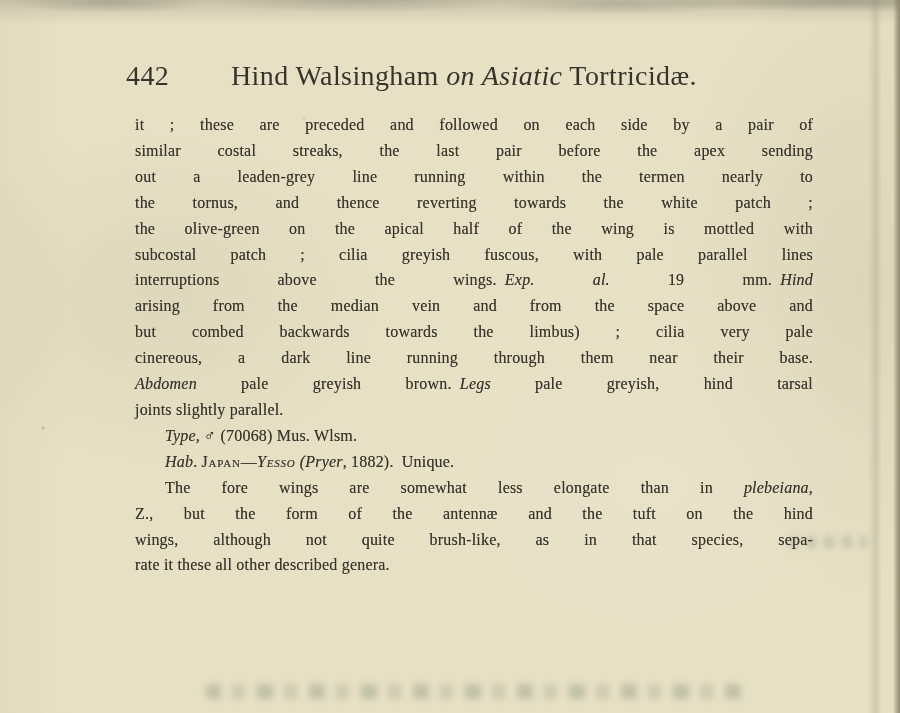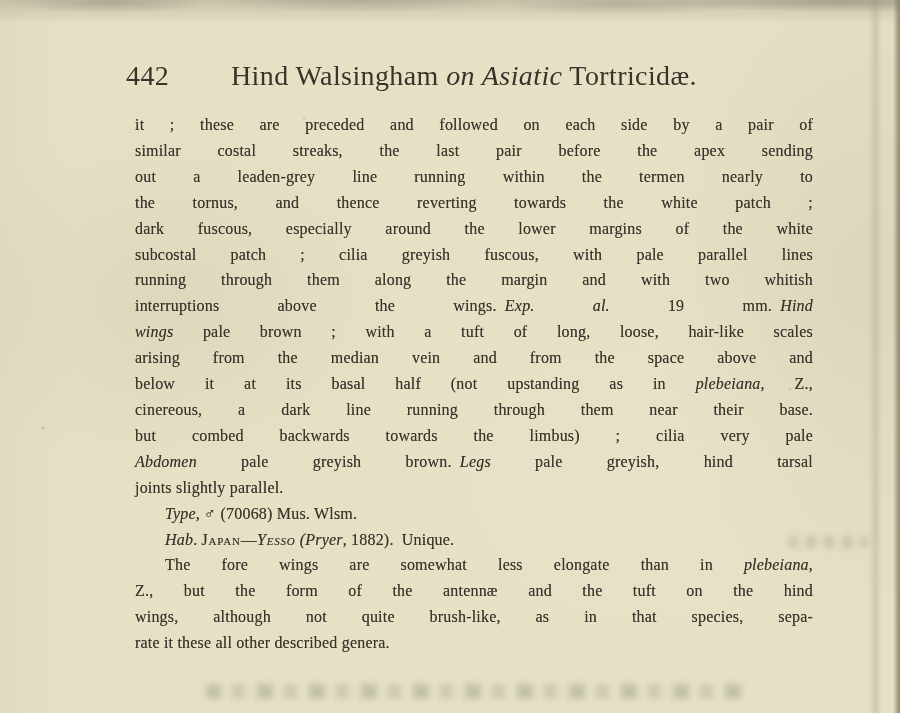--- a/index.html
+++ b/index.html
@@ -90,29 +90,26 @@
   <div class="header-row">
     <span class="page-number">442</span>
     <div class="running-title"><span>Hind Walsingham </span><span class="i">on Asiatic</span><span> Tortricidæ.</span></div>
   </div>
 
   <div class="text-block">
       <div class="line justify"><span>it ; these are preceded and followed on each side by a pair of</span></div>
       <div class="line justify"><span>similar costal streaks, the last pair before the apex sending</span></div>
       <div class="line justify"><span>out a leaden-grey line running within the termen nearly to</span></div>
       <div class="line justify"><span>the tornus, and thence reverting towards the white patch ;</span></div>
-      <div class="line justify"><span>dark fuscous, especially around the lower margins of the white</span></div>
+      <div class="line justify"><span>the olive-green on the apical half of the wing is mottled with</span></div>
       <div class="line justify"><span>subcostal patch ; cilia greyish fuscous, with pale parallel lines</span></div>
-      <div class="line justify"><span>running through them along the margin and with two whitish</span></div>
       <div class="line justify"><span>interruptions above the wings. </span><span class="i">Exp. al.</span><span> 19 mm. </span><span class="i">Hind</span></div>
-      <div class="line justify"><span class="i">wings</span><span> pale brown ; with a tuft of long, loose, hair-like scales</span></div>
       <div class="line justify"><span>arising from the median vein and from the space above and</span></div>
-      <div class="line justify"><span>below it at its basal half (not upstanding as in </span><span class="i">plebeiana</span><span>, Z.,</span></div>
+      <div class="line justify"><span>but combed backwards towards the limbus) ; cilia very pale</span></div>
       <div class="line justify"><span>cinereous, a dark line running through them near their base.</span></div>
-      <div class="line justify"><span>but combed backwards towards the limbus) ; cilia very pale</span></div>
       <div class="line justify"><span class="i">Abdomen</span><span> pale greyish brown. </span><span class="i">Legs</span><span> pale greyish, hind tarsal</span></div>
       <div class="line"><span>joints slightly parallel.</span></div>
       <div class="line indent"><span class="i">Type,</span><span> ♂ (70068) Mus. Wlsm.</span></div>
       <div class="line indent"><span class="i">Hab</span><span>. </span><span class="sc">Japan</span><span>—</span><span class="isc">Yesso</span><span class="i"> (</span><span class="i">Pryer</span><span>, 1882). Unique.</span></div>
       <div class="line justify indent"><span>The fore wings are somewhat less elongate than in </span><span class="i">plebeiana</span><span>,</span></div>
       <div class="line justify"><span>Z., but the form of the antennæ and the tuft on the hind</span></div>
       <div class="line justify"><span>wings, although not quite brush-like, as in that species, sepa-</span></div>
       <div class="line"><span>rate it these all other described genera.</span></div>
     </div>
 </div>

